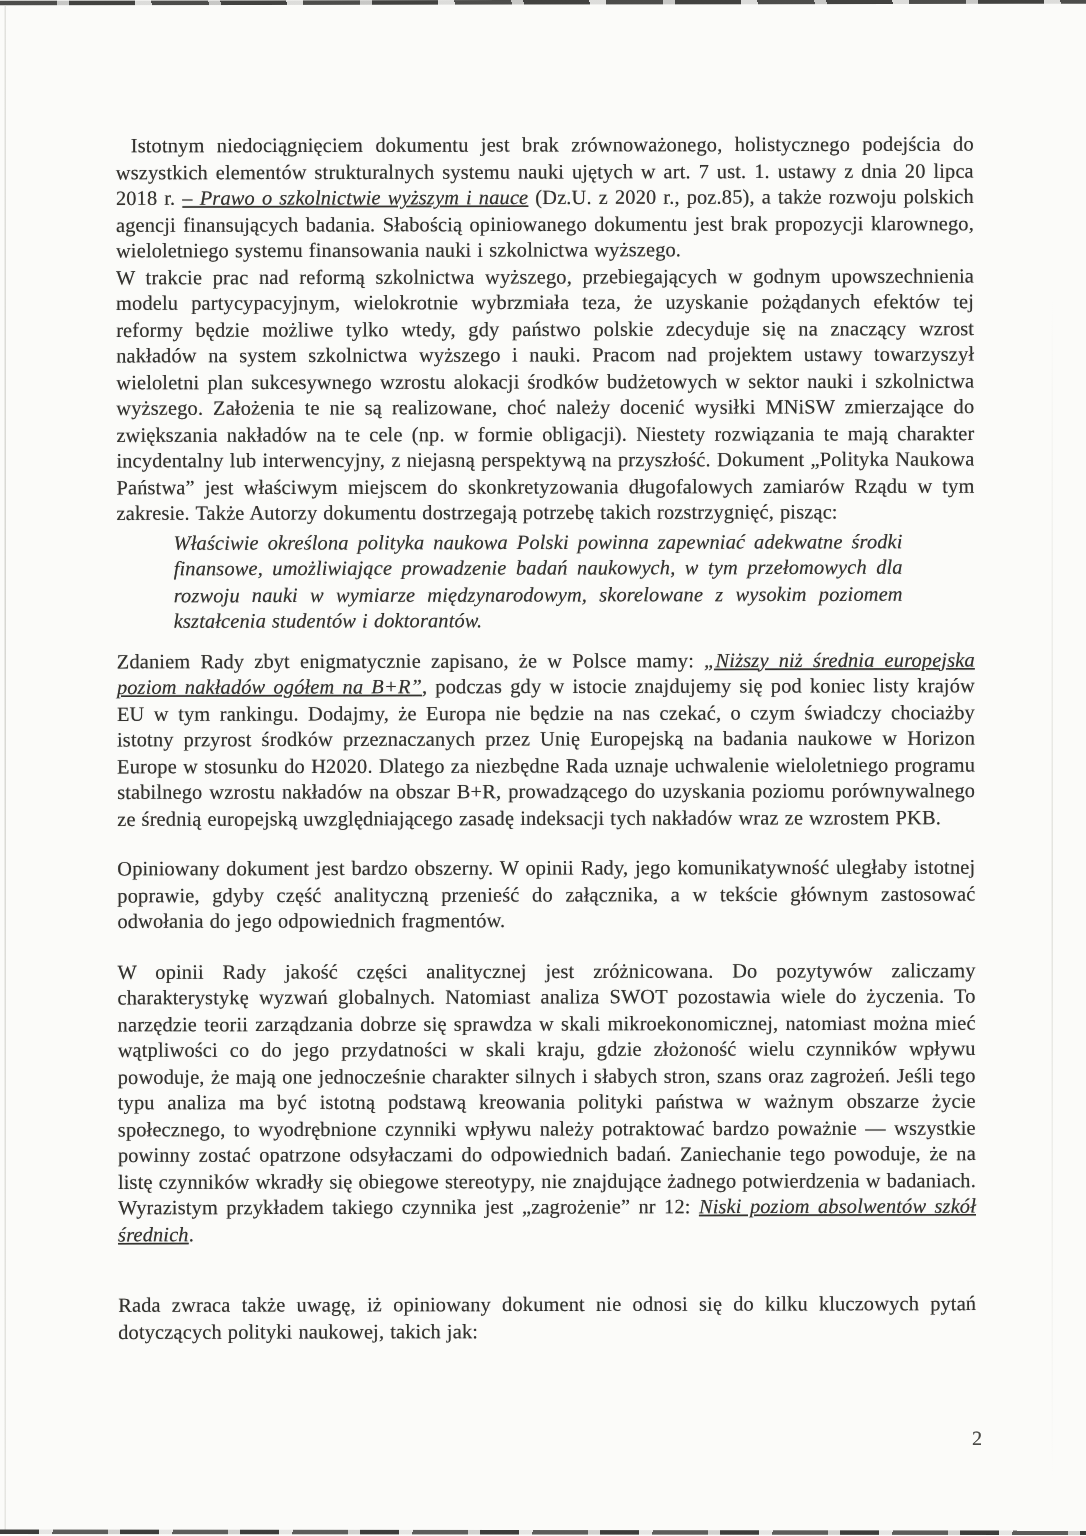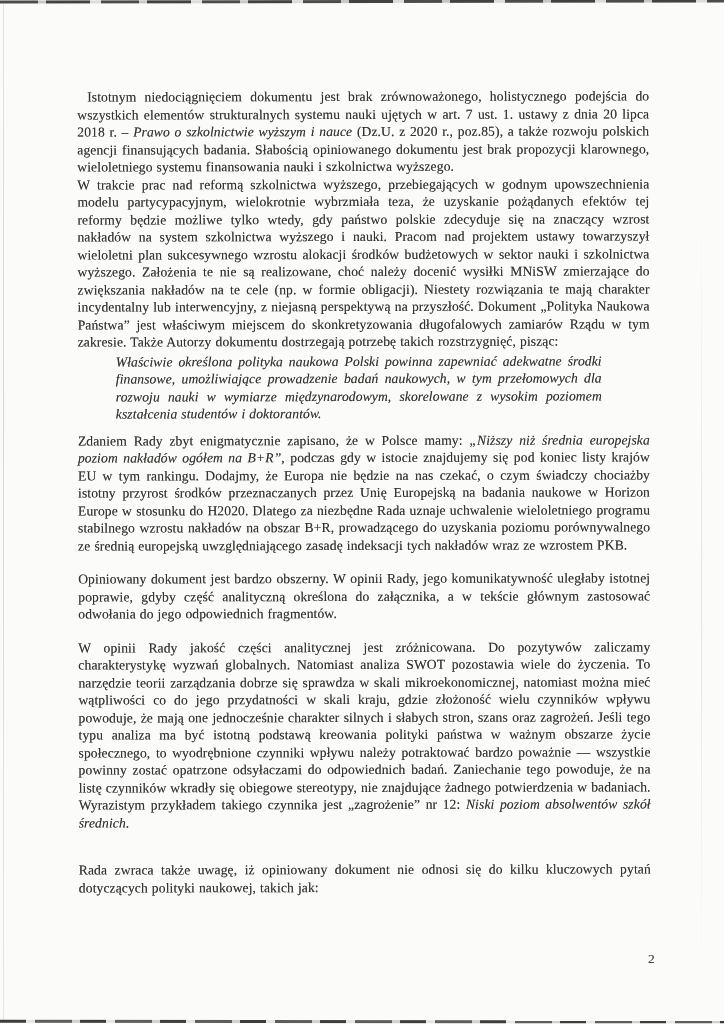--- a/index.html
+++ b/index.html
@@ -69,20 +69,21 @@
     transform: rotate(-0.12deg);
   }
   .text-block p {
     margin: 0;
   }
   .indent-first {
     text-indent: 10px;
   }
   .italic {
     font-style: italic;
+    text-decoration: underline;
   }
   blockquote.quote {
     margin: 2px 48px 0 38px;
     font-style: italic;
     text-align: justify;
   }
   .gap-sm  { margin-top: 9px  !important; }
   .gap-md  { margin-top: 16px !important; }
   .gap-lg  { margin-top: 30px !important; }
   .page-number {
@@ -104,21 +105,21 @@
 <main class="text-block">
 
   <p class="indent-first"><span>Istotnym niedociągnięciem dokumentu jest brak zrównoważonego, holistycznego podejścia do wszystkich elementów strukturalnych systemu nauki ujętych w art. 7 ust. 1. ustawy z dnia 20 lipca 2018 r. </span><span class="italic">– Prawo o szkolnictwie wyższym i nauce</span><span> (Dz.U. z 2020 r., poz.85), a także rozwoju polskich agencji finansujących badania. Słabością opiniowanego dokumentu jest brak propozycji klarownego, wieloletniego systemu finansowania nauki i szkolnictwa wyższego.</span></p>
 
   <p>W trakcie prac nad reformą szkolnictwa wyższego, przebiegających w godnym upowszechnienia modelu partycypacyjnym, wielokrotnie wybrzmiała teza, że uzyskanie pożądanych efektów tej reformy będzie możliwe tylko wtedy, gdy państwo polskie zdecyduje się na znaczący wzrost nakładów na system szkolnictwa wyższego i nauki. Pracom nad projektem ustawy towarzyszył wieloletni plan sukcesywnego wzrostu alokacji środków budżetowych w sektor nauki i szkolnictwa wyższego. Założenia te nie są realizowane, choć należy docenić wysiłki MNiSW zmierzające do zwiększania nakładów na te cele (np. w formie obligacji). Niestety rozwiązania te mają charakter incydentalny lub interwencyjny, z niejasną perspektywą na przyszłość. Dokument „Polityka Naukowa Państwa” jest właściwym miejscem do skonkretyzowania długofalowych zamiarów Rządu w tym zakresie. Także Autorzy dokumentu dostrzegają potrzebę takich rozstrzygnięć, pisząc:</p>
 
   <blockquote class="quote">Właściwie określona polityka naukowa Polski powinna zapewniać adekwatne środki finansowe, umożliwiające prowadzenie badań naukowych, w tym przełomowych dla rozwoju nauki w wymiarze międzynarodowym, skorelowane z wysokim poziomem kształcenia studentów i doktorantów.</blockquote>
 
   <p class="gap-sm"><span>Zdaniem Rady zbyt enigmatycznie zapisano, że w Polsce mamy: </span><span class="italic">„Niższy niż średnia europejska poziom nakładów ogółem na B+R”</span><span>, podczas gdy w istocie znajdujemy się pod koniec listy krajów EU w tym rankingu. Dodajmy, że Europa nie będzie na nas czekać, o czym świadczy chociażby istotny przyrost środków przeznaczanych przez Unię Europejską na badania naukowe w Horizon Europe w stosunku do H2020.  Dlatego za niezbędne Rada uznaje uchwalenie wieloletniego programu stabilnego wzrostu nakładów na obszar B+R, prowadzącego do uzyskania poziomu porównywalnego ze średnią europejską uwzględniającego zasadę indeksacji tych nakładów wraz ze wzrostem PKB.</span></p>
 
-  <p class="gap-md">Opiniowany dokument jest bardzo obszerny. W opinii Rady, jego komunikatywność  uległaby istotnej poprawie, gdyby część analityczną określona do załącznika, a w tekście głównym zastosować odwołania do jego odpowiednich fragmentów.</p>
+  <p class="gap-md">Opiniowany dokument jest bardzo obszerny. W opinii Rady, jego komunikatywność  uległaby istotnej poprawie, gdyby część analityczną przenieść do załącznika, a w tekście głównym zastosować odwołania do jego odpowiednich fragmentów.</p>
 
   <p class="gap-md"><span>W opinii Rady jakość części analitycznej jest zróżnicowana. Do pozytywów zaliczamy charakterystykę wyzwań globalnych. Natomiast analiza SWOT pozostawia wiele do życzenia. To narzędzie teorii zarządzania dobrze się sprawdza w skali mikroekonomicznej, natomiast można mieć wątpliwości co do jego przydatności w skali kraju, gdzie złożoność wielu czynników wpływu powoduje, że mają one jednocześnie charakter silnych i słabych stron, szans oraz zagrożeń. Jeśli tego typu analiza ma być istotną podstawą kreowania polityki państwa w ważnym obszarze życie społecznego, to wyodrębnione czynniki wpływu należy potraktować bardzo poważnie — wszystkie powinny zostać opatrzone odsyłaczami do odpowiednich badań. Zaniechanie tego powoduje, że na listę czynników wkradły się obiegowe stereotypy, nie znajdujące żadnego potwierdzenia w badaniach. Wyrazistym przykładem takiego czynnika jest „zagrożenie” nr 12: </span><span class="italic">Niski poziom absolwentów szkół średnich</span><span>.</span></p>
 
   <p class="gap-lg">Rada zwraca także uwagę, iż opiniowany dokument nie odnosi się do kilku kluczowych pytań dotyczących polityki naukowej, takich jak:</p>
 
 </main>
 
 <div class="page-number">2</div>
 
 <div class="edge-bottom"></div>

